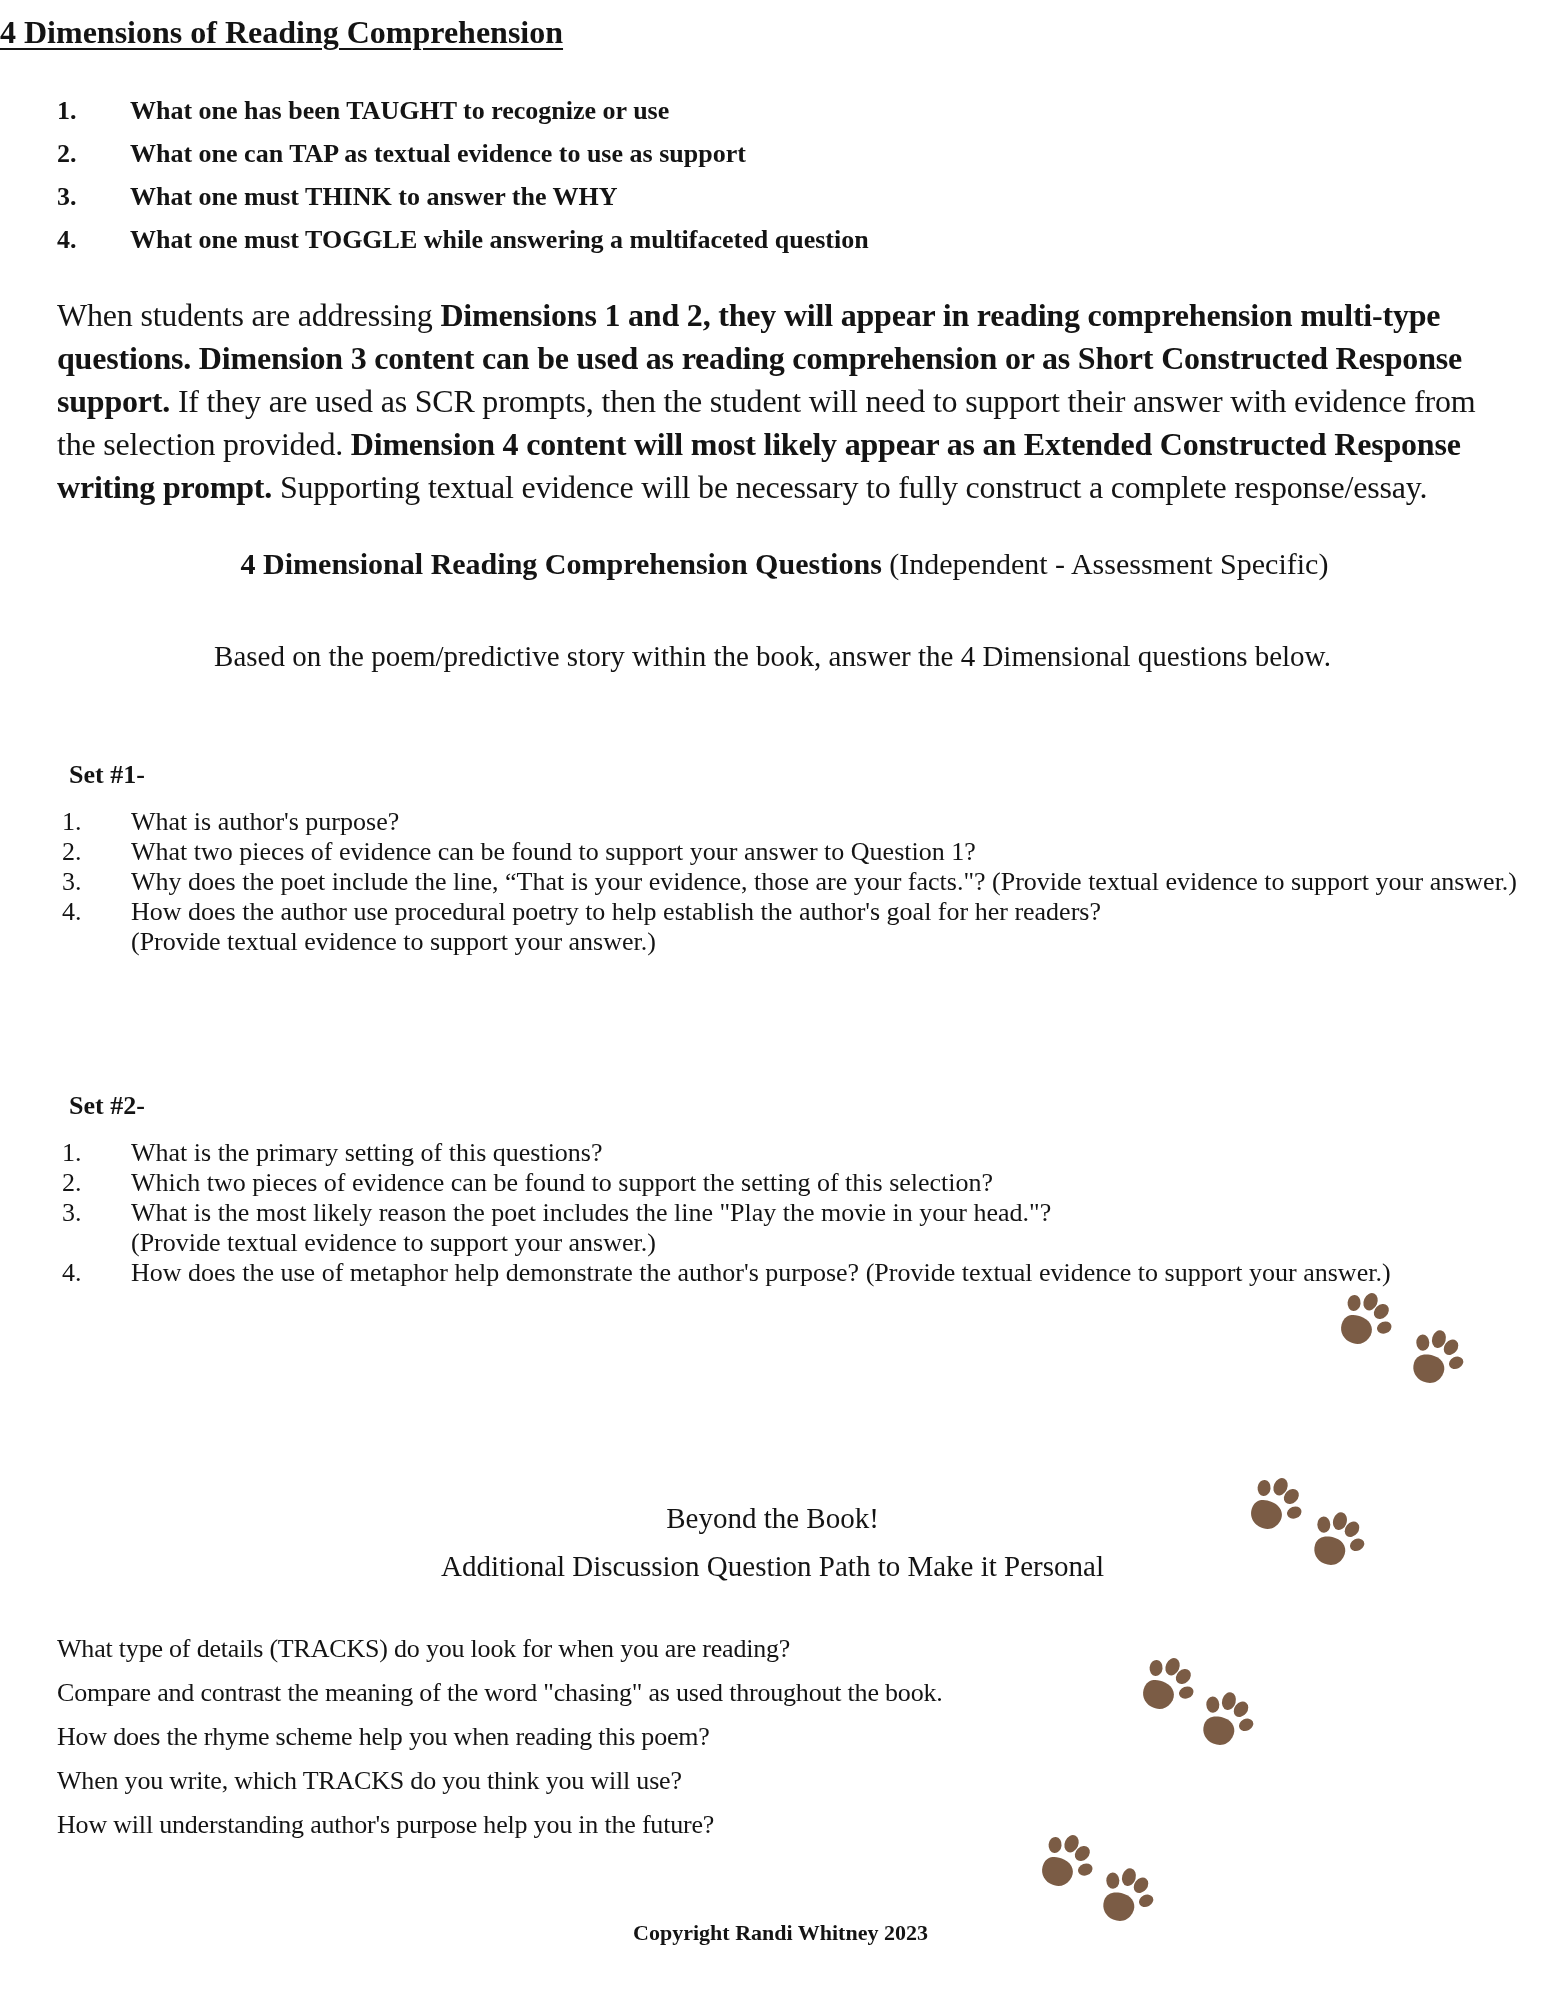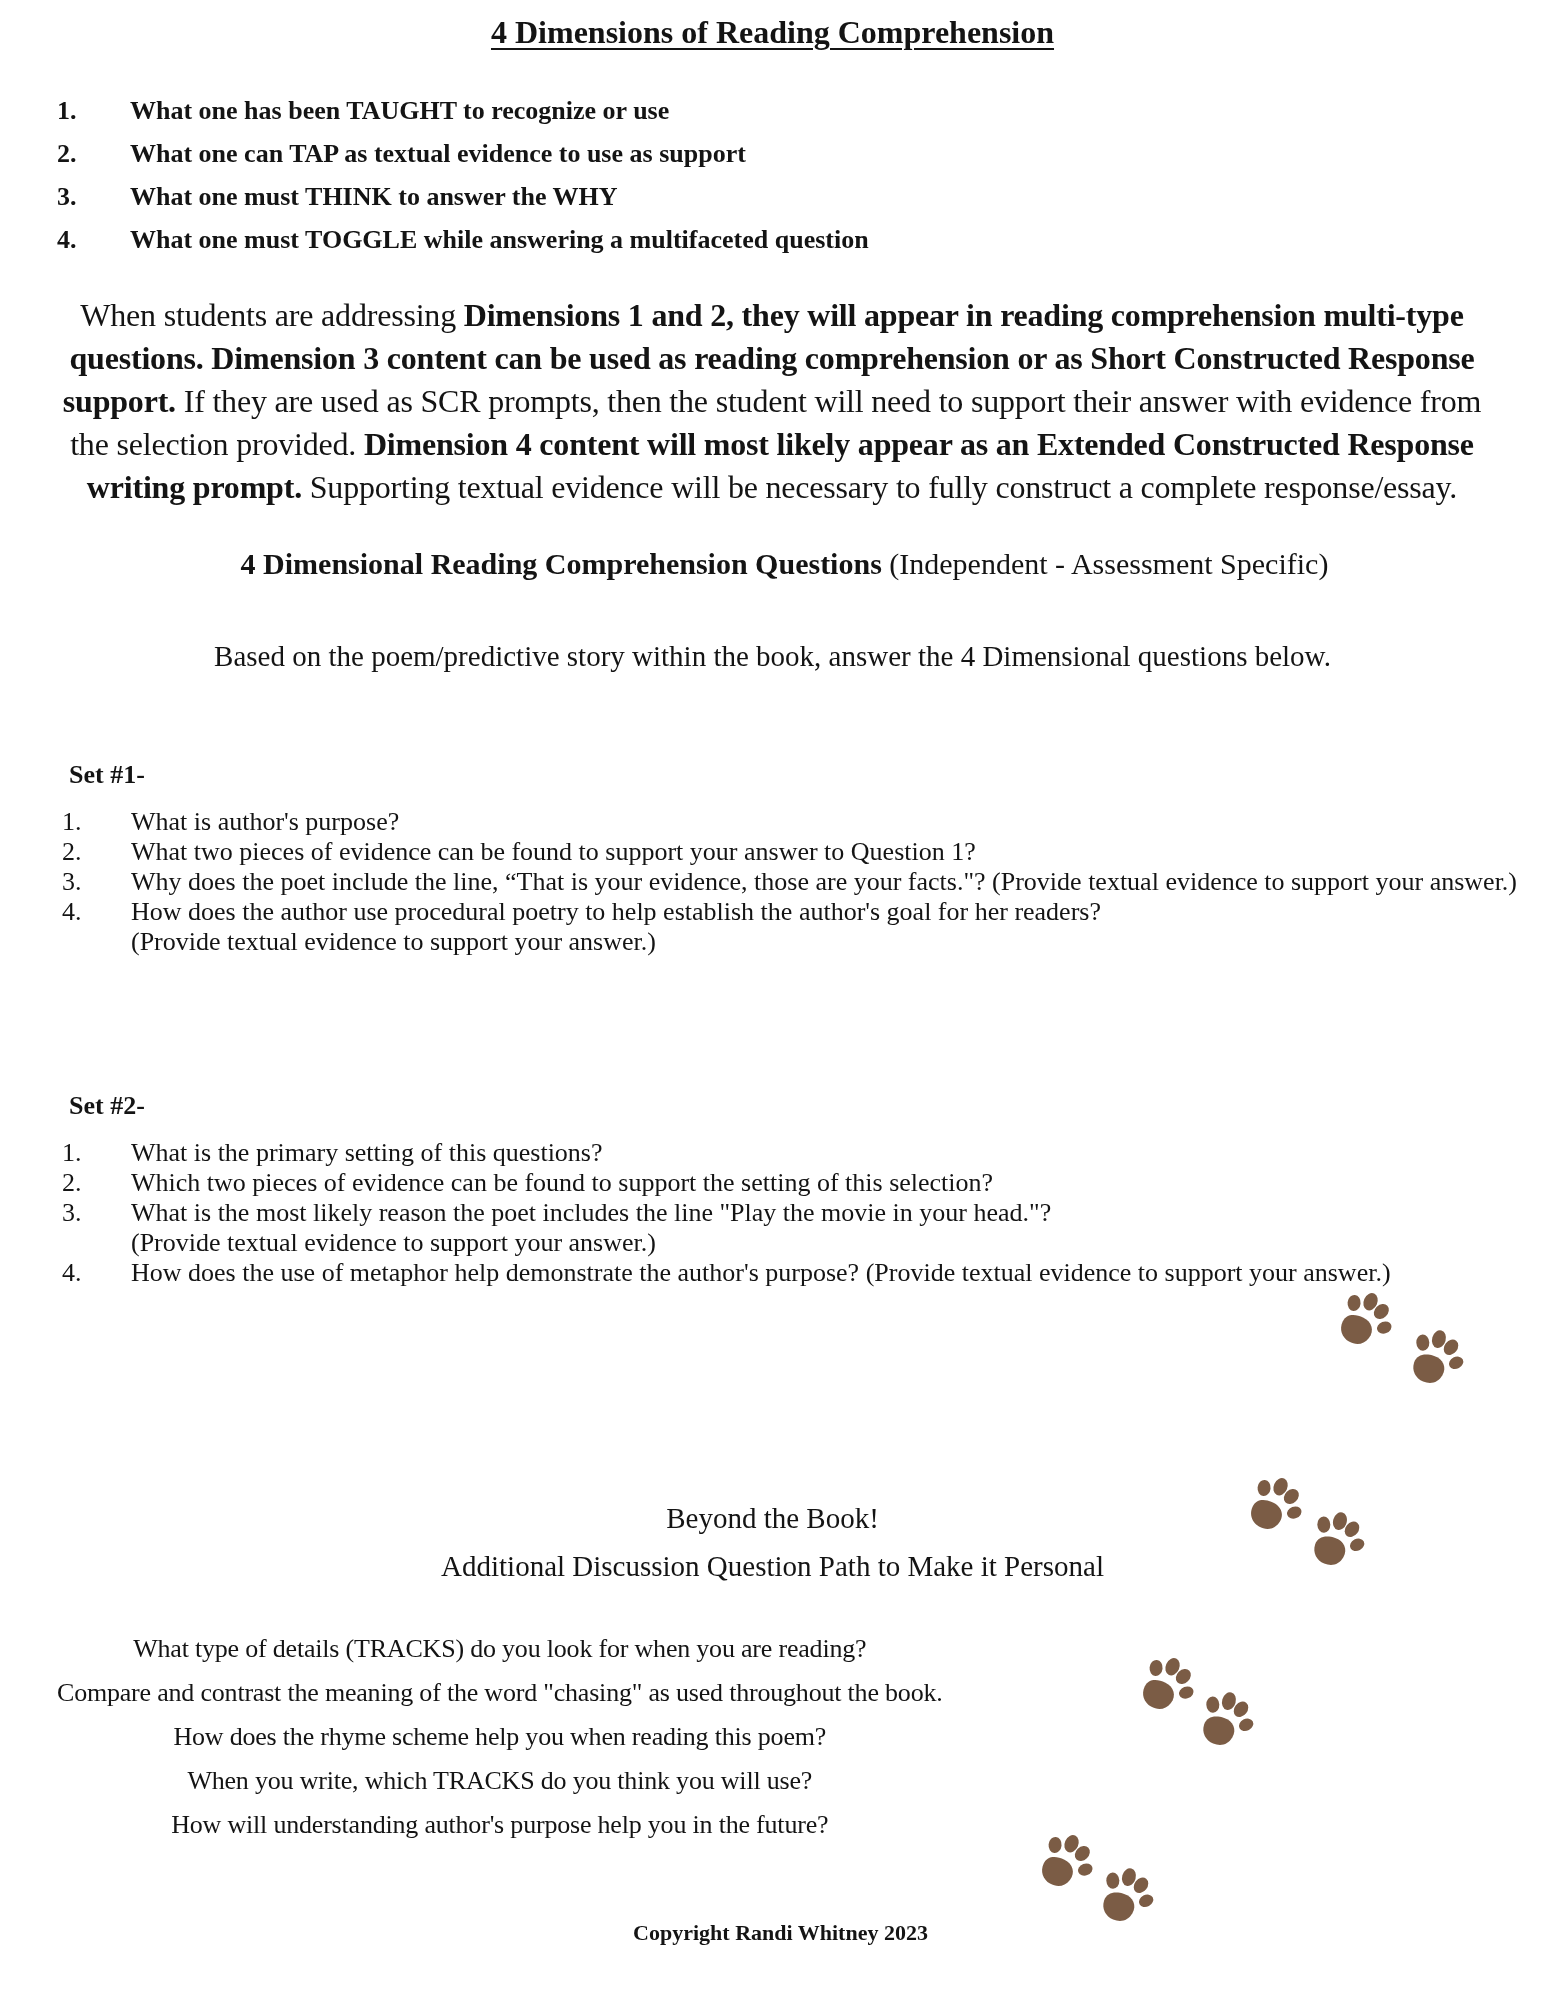--- a/index.html
+++ b/index.html
@@ -2,24 +2,24 @@
 <html><head>
 <meta charset="utf-8">
 <style>
   html,body{margin:0;padding:0;background:#e8e8e8;}
   .page{
     position:relative;width:1545px;height:2000px;margin:0 auto;
     background:#ffffff;overflow:hidden;
     font-family:"Liberation Serif",serif;color:#141414;
   }
   .b{font-weight:bold;}
-  .line{white-space:nowrap;text-align:center;}
+  .line{white-space:nowrap;}
 
   .doc-title{
-    position:absolute;top:14px;left:0;width:1545px;text-align:center;
+    position:absolute;top:14px;left:0;width:1545px;
     font-size:32px;font-weight:bold;
     text-decoration:underline;text-decoration-thickness:2px;text-underline-offset:5px;
   }
 
   .top-list{position:absolute;top:96px;left:57px;font-size:26px;font-weight:bold;}
   .top-list .row{display:flex;height:43px;align-items:baseline;}
   .top-list .num{width:73px;flex:0 0 73px;}
 
   .intro{position:absolute;top:297px;left:57px;width:1430px;font-size:32px;letter-spacing:-0.2px;}
   .intro .line{height:43px;}

